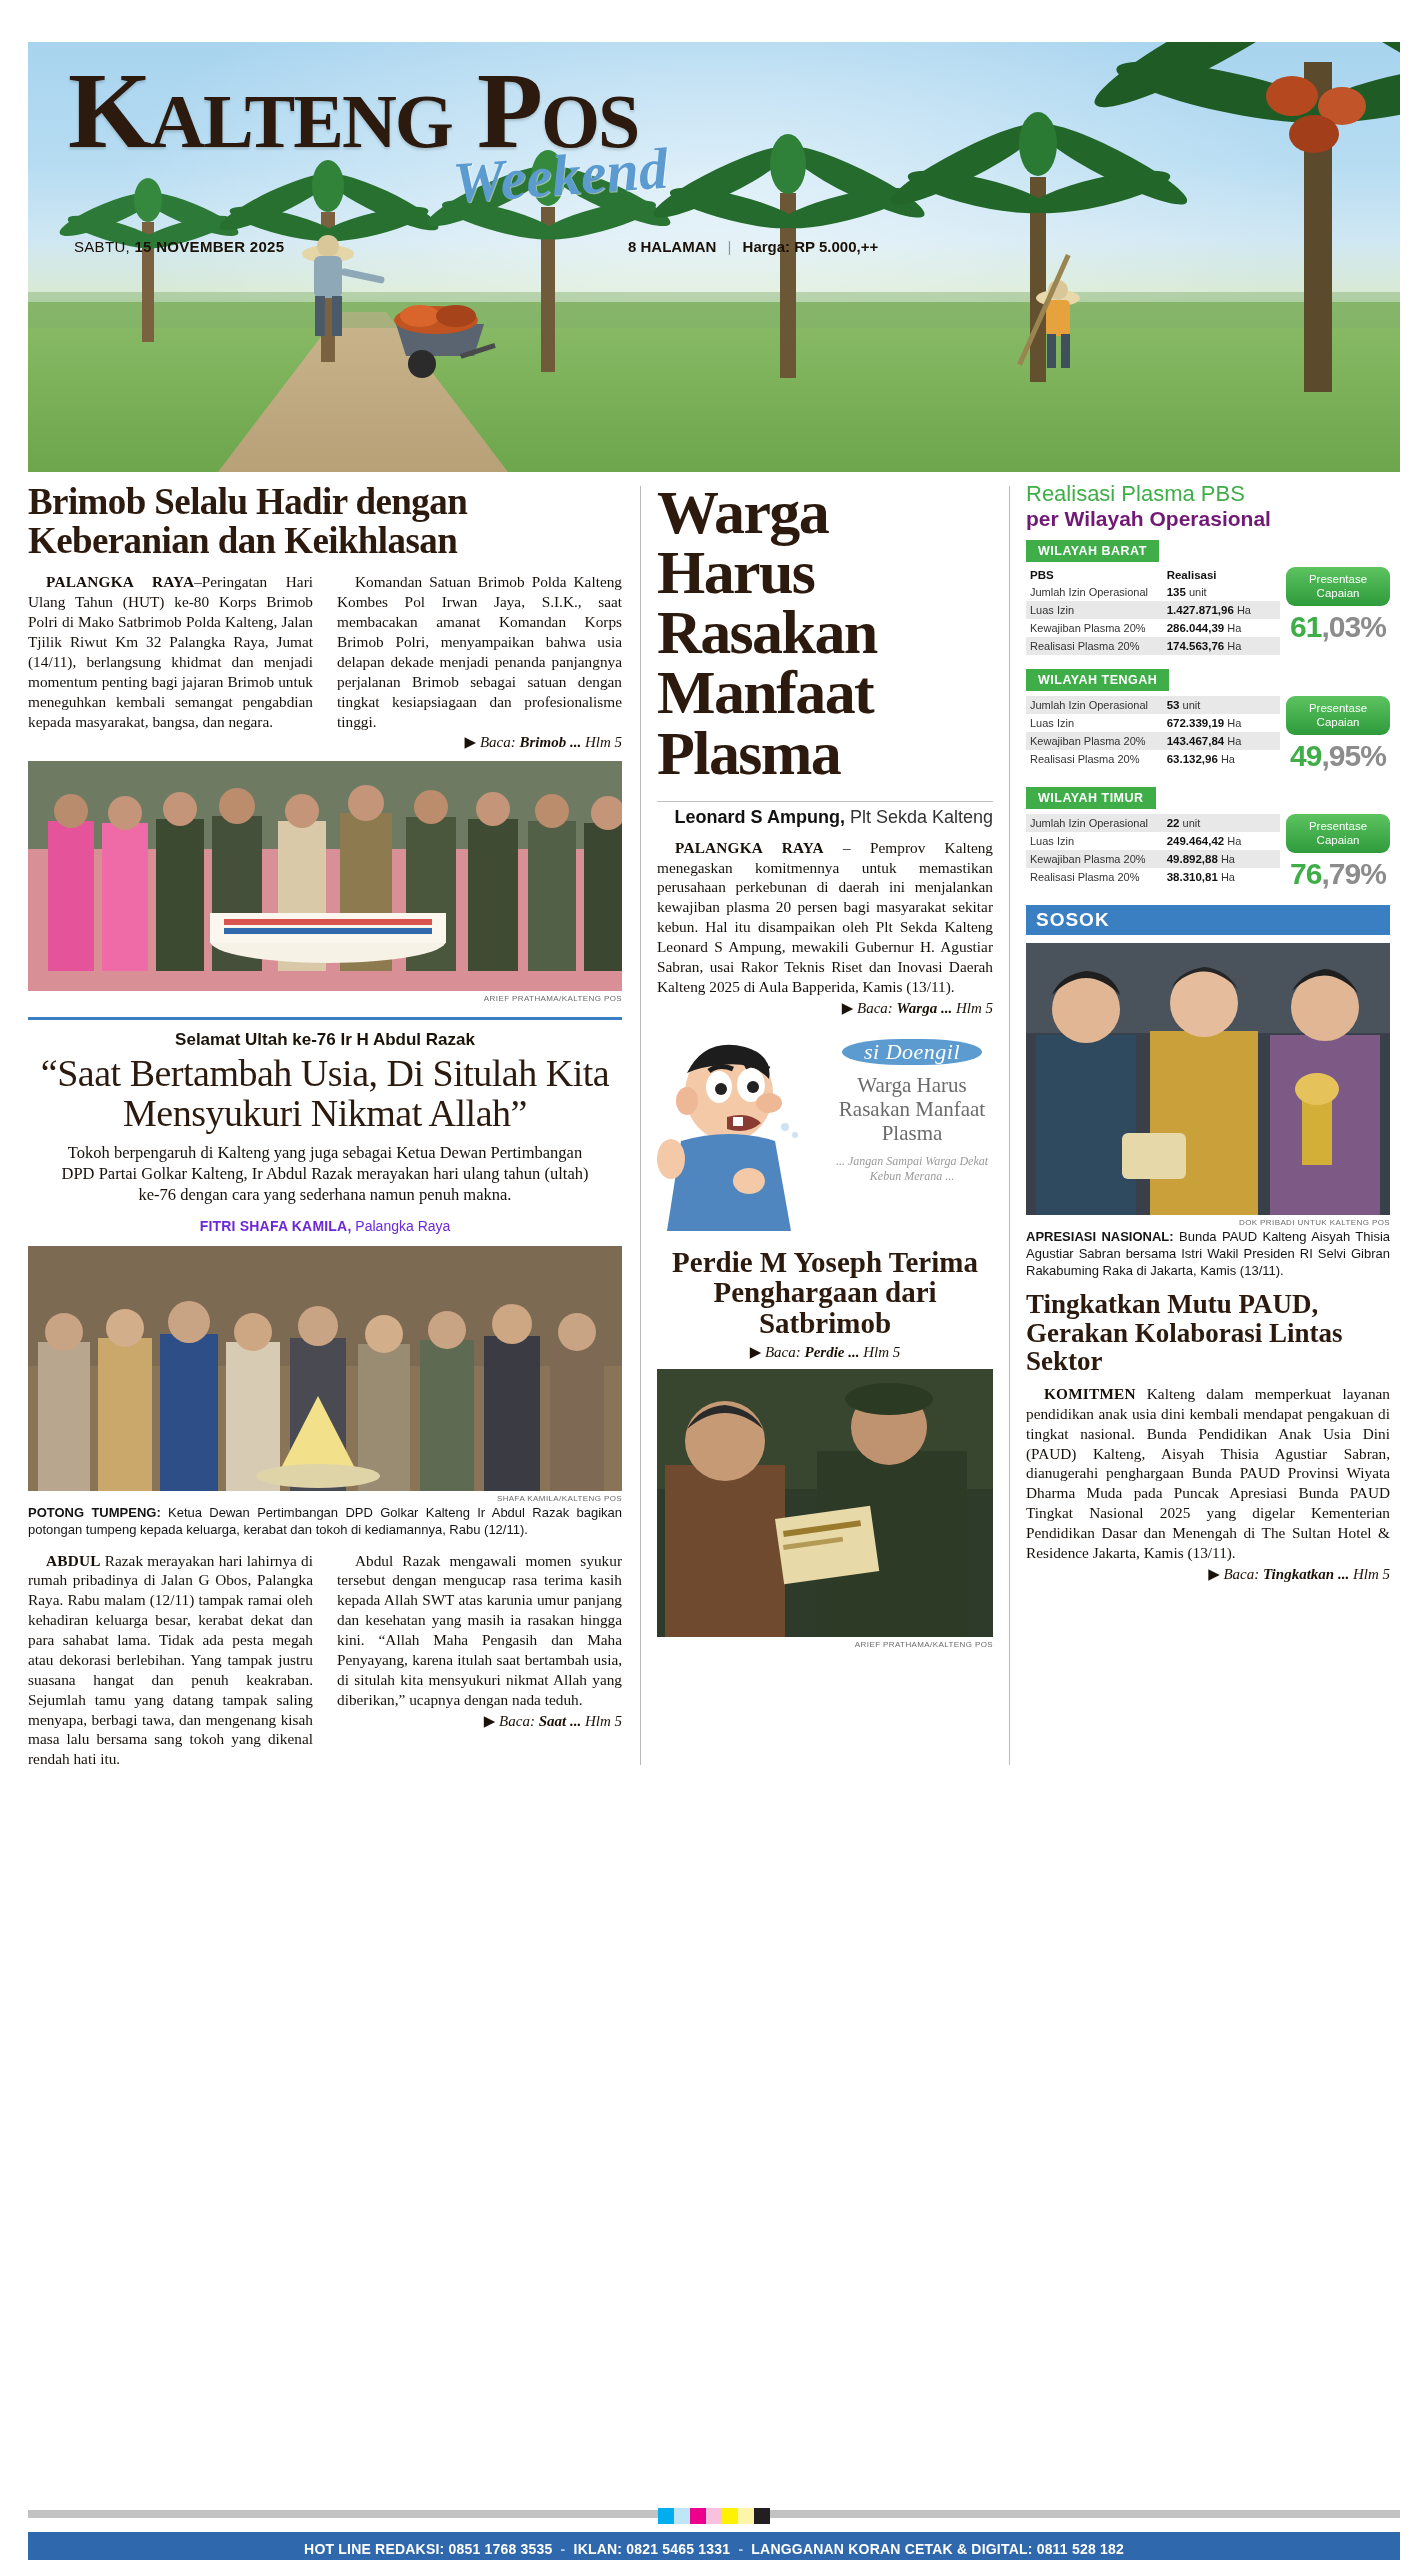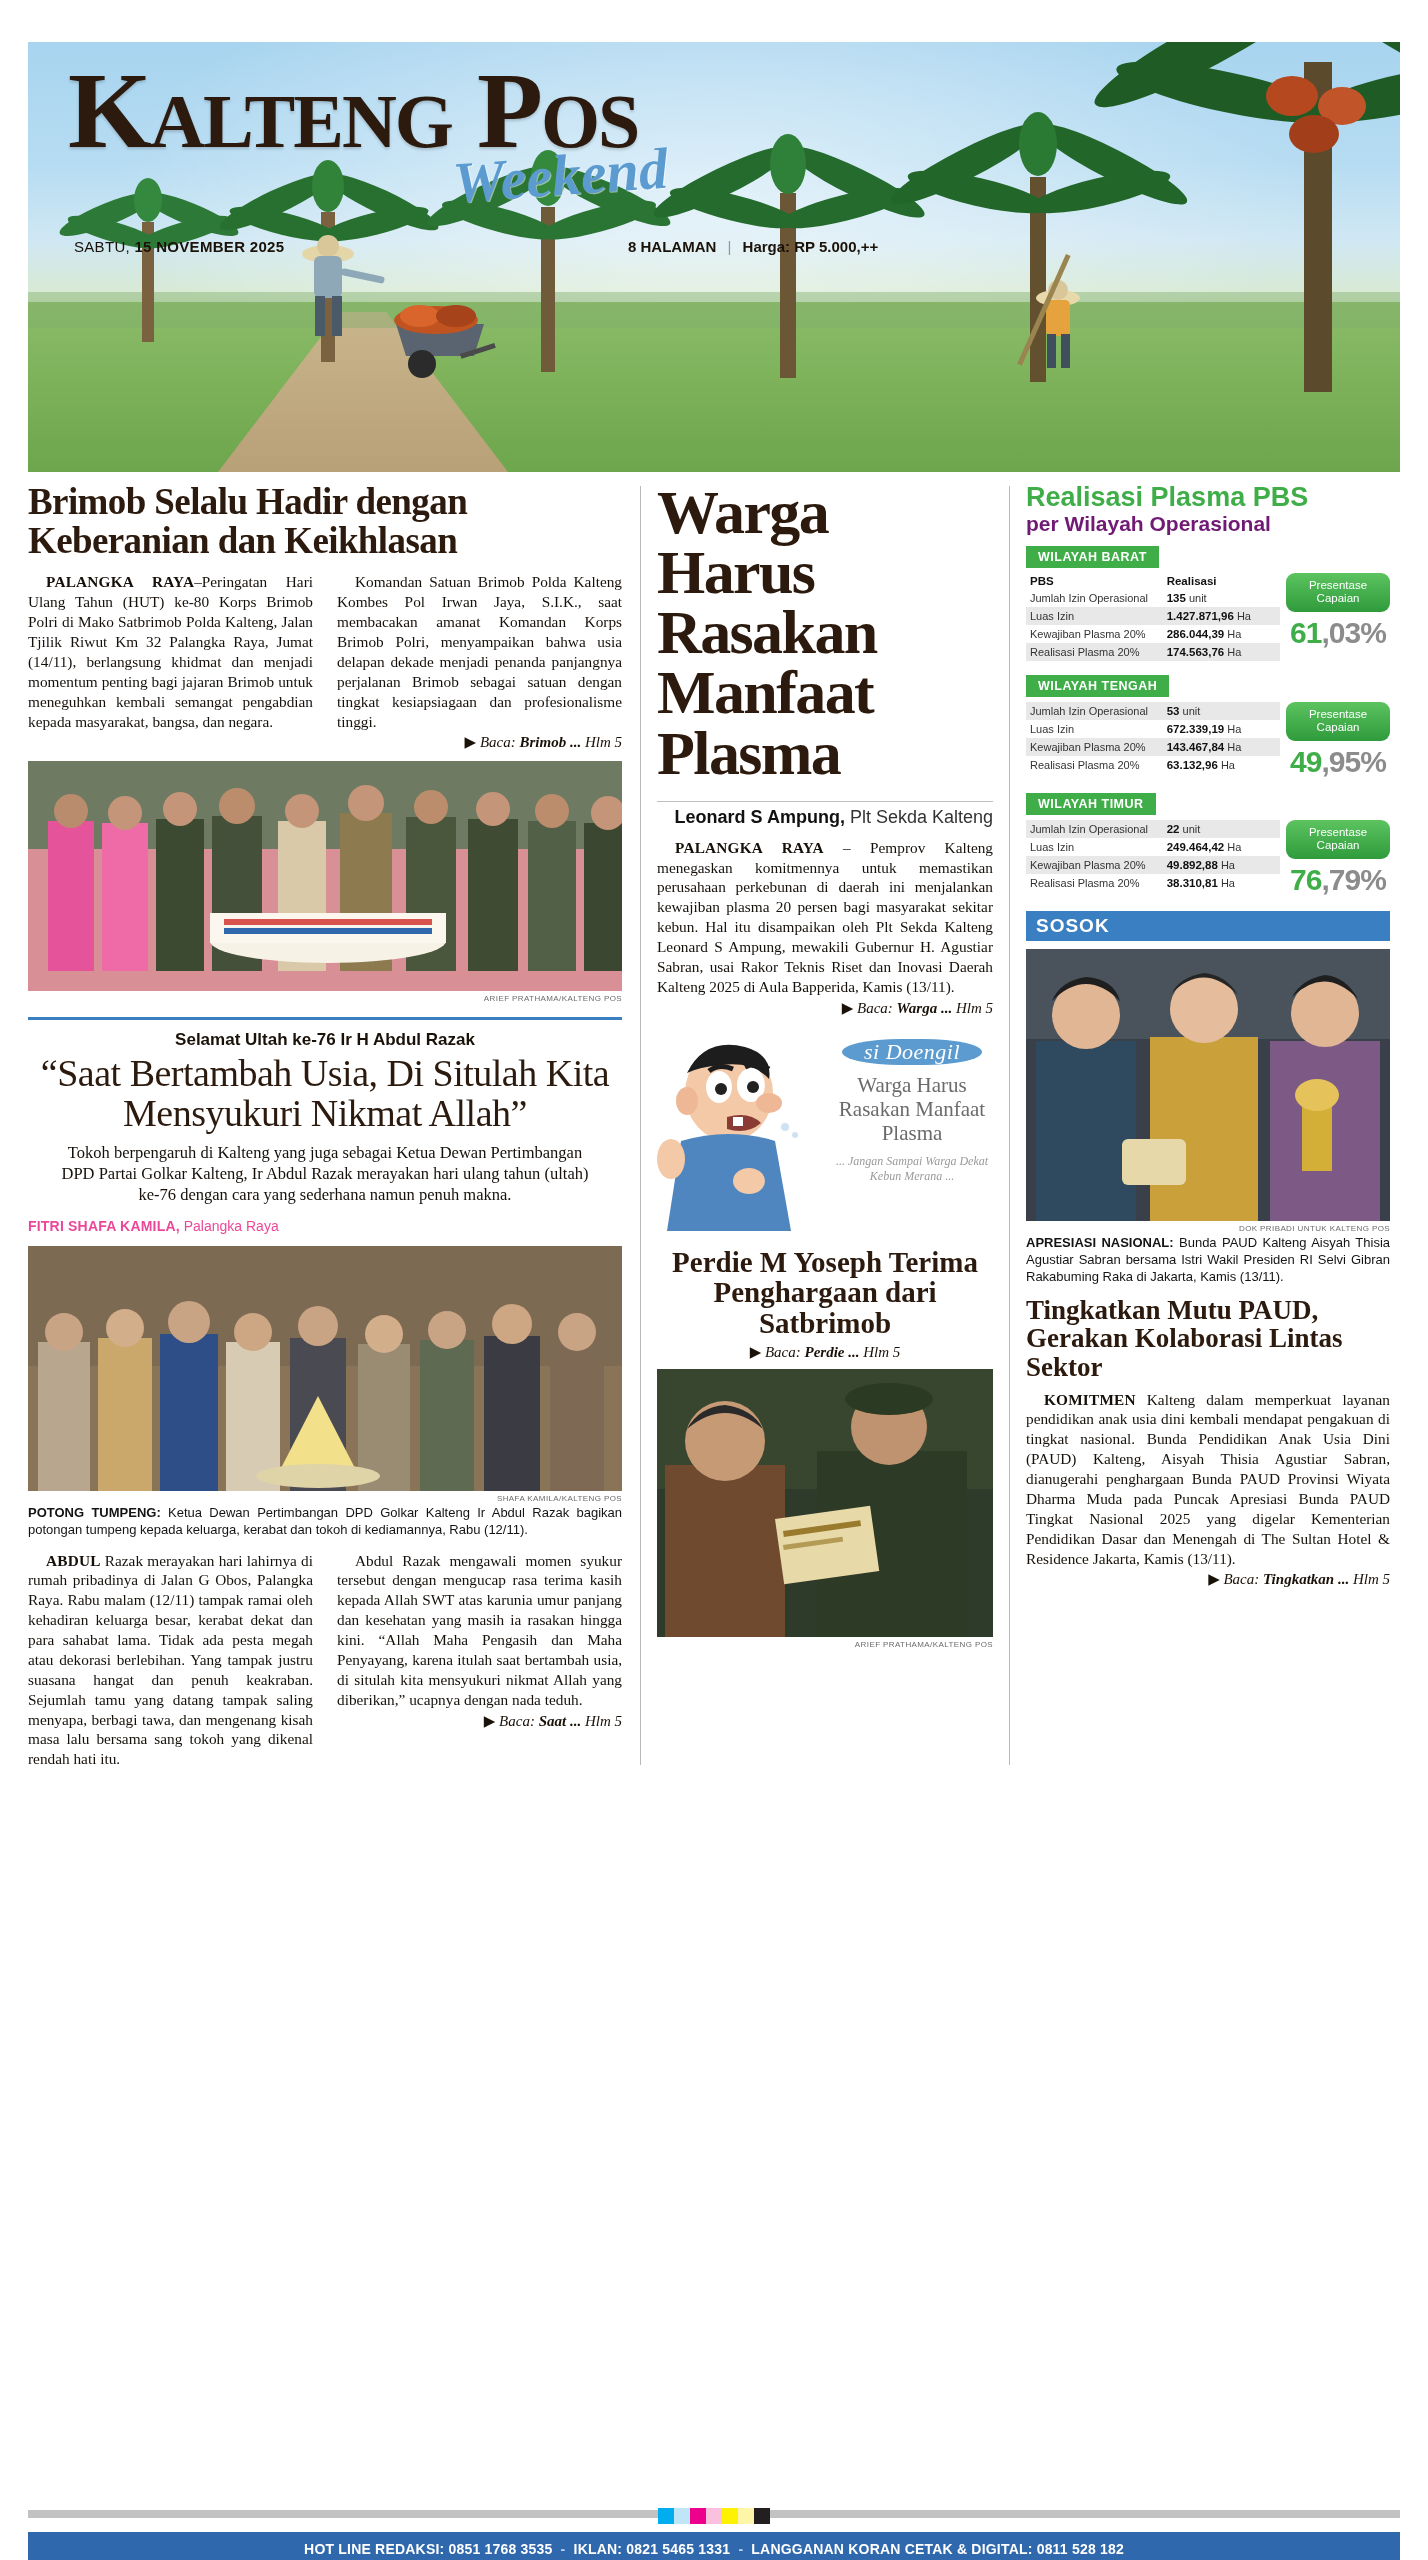--- a/index.html
+++ b/index.html
@@ -101,22 +101,22 @@
   }
   h2.hl-quote {
     font-family:"Liberation Serif", serif; font-weight:400; font-size:38px;
     line-height:1.04; text-align:center; color:#2b1a0d; letter-spacing:-.5px;
   }
   .deck {
     font-family:"Liberation Serif", serif; font-size:16.5px; line-height:1.26;
     text-align:center; color:#16100a; margin-top:10px; padding:0 26px;
   }
   .byline {
-    font-family:"Liberation Sans", sans-serif; font-size:14px; text-align:left;
-    margin-top:12px; color:#ec4899;
+    font-family:"Liberation Sans", sans-serif; font-size:14px; text-align:center;
+    margin-top:12px; color:#6d28d9;
   }
   .byline b { font-weight:700; letter-spacing:.2px; }
 
   
   h1.hl-main {
     font-family:"Liberation Serif", serif; font-weight:700;
     font-size:62px; line-height:.97; letter-spacing:-1.6px; color:#2b1a0d;
     margin-bottom:18px;
   }
   .quote-box { display:flex; gap:10px; margin-bottom:8px; }
@@ -155,21 +155,21 @@
     text-align:center; color:#2b1a0d; margin-top:16px;
   }
   .perdie-cap {
     font-family:"Liberation Sans", sans-serif; font-size:13px; line-height:1.30;
     text-align:justify; margin-top:8px; color:#141414;
   }
   .perdie-cap b { font-weight:700; }
 
   
   .ig-title-1 {
-    font-family:"Liberation Sans", sans-serif; font-weight:700; font-size:27px;
+    font-family:"Liberation Sans", sans-serif; font-weight:400; font-size:22px;
     color:#3fae49; line-height:1.12;
   }
   .ig-title-2 {
     font-family:"Liberation Sans", sans-serif; font-weight:700; font-size:21px;
     color:#701a75; line-height:1.12; margin-bottom:10px;
   }
   .region { margin-bottom:14px; position:relative; }
   .region-tag {
     display:inline-block; background:#3fae49; color:#fff; font-weight:700;
     font-family:"Liberation Sans", sans-serif; font-size:12.5px; letter-spacing:.5px;

